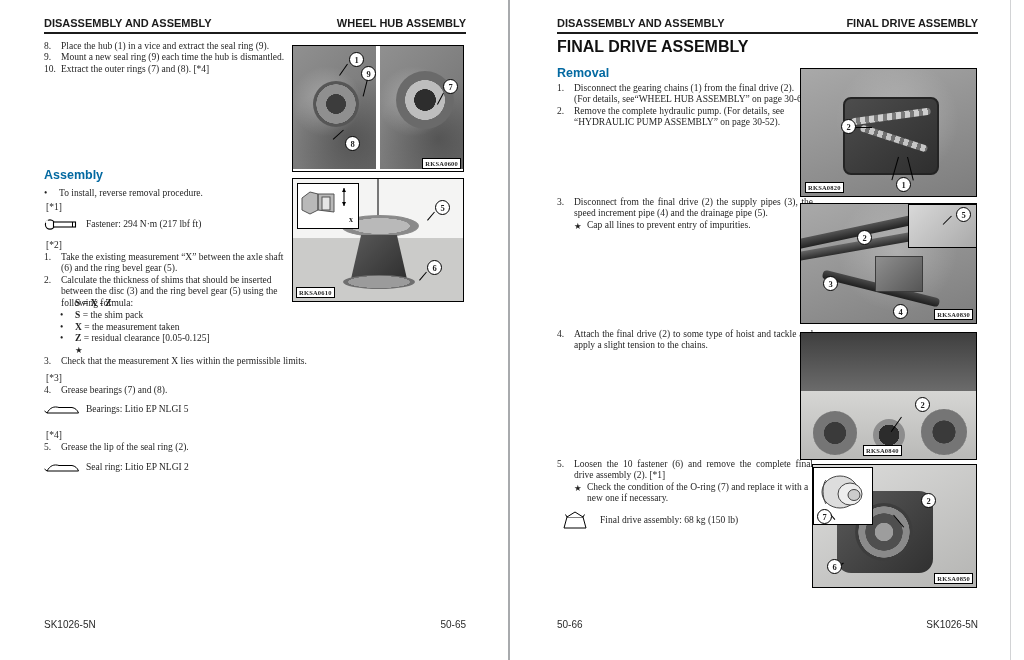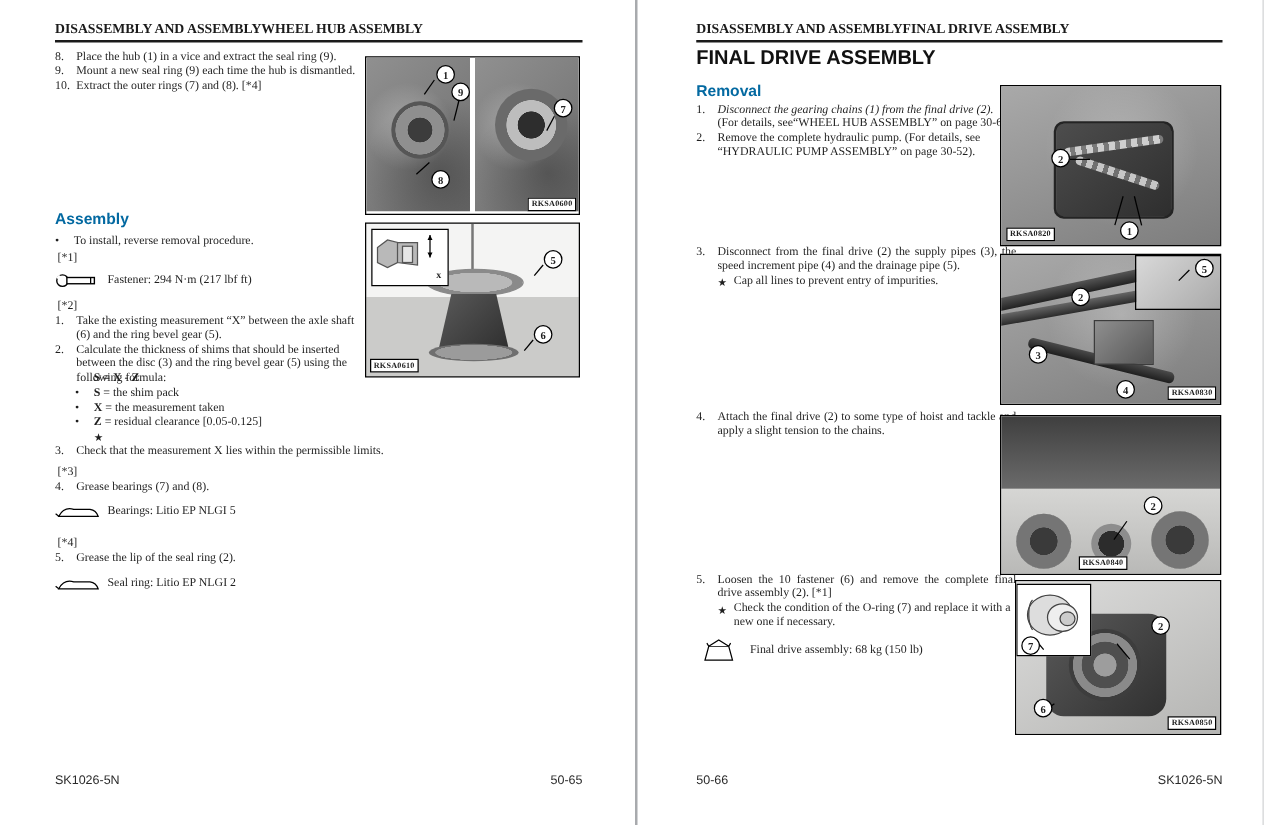--- a/index.html
+++ b/index.html
@@ -4,22 +4,22 @@
 <style>
   html,body{margin:0;padding:0;background:#fff;}
   .doc{position:relative;width:1024px;height:660px;background:#ffffff;overflow:hidden;
        font-family:"Liberation Serif",serif;color:#1f1f1f;}
   .page{position:absolute;top:0;height:660px;}
   #left-page{left:0;width:508px;}
   #right-page{left:512px;width:498px;}
   .vdivider{position:absolute;top:0;left:508px;width:2px;height:660px;background:#a8aaad;}
   .redge{position:absolute;top:0;left:1010px;width:1px;height:660px;background:#d2d3d5;}
 
-  .phead{position:absolute;display:flex;justify-content:flex-start;align-items:flex-end;
-         font-family:Liberation Serif, serif;font-weight:bold;font-size:11px;
+  .phead{position:absolute;display:flex;justify-content:space-between;align-items:flex-end;
+         font-family:Liberation Sans, sans-serif;font-weight:bold;font-size:11px;
          border-bottom:2px solid #1b1b1b;padding-bottom:3px;color:#1b1b1b;}
   .pfoot{position:absolute;display:flex;justify-content:space-between;
          font-family:"Liberation Sans",sans-serif;font-size:10px;color:#2a2a2a;gap:28px;}
 
   .h1{position:absolute;font-family:"Liberation Sans",sans-serif;font-weight:bold;font-size:16px;color:#111;}
   .h2{position:absolute;font-family:"Liberation Sans",sans-serif;font-weight:bold;font-size:12.5px;color:#0369a1;}
 
   .blk{position:absolute;font-size:9.5px;line-height:11.4px;}
   .step{display:flex;}
   .step .num{flex:0 0 17px;}
@@ -249,21 +249,21 @@
       <span>FINAL DRIVE ASSEMBLY</span>
     </div>
 
     <div class="h1" style="top:38px;left:45px;">FINAL DRIVE ASSEMBLY</div>
     <div class="h2" style="top:66px;left:45px;">Removal</div>
 
     <div class="blk" style="top:83px;left:45px;width:256px;">
       <div class="step">
         <span class="num">1.</span>
         <span class="txt">
-          <span style="display:block;font-style:italic;">Disconnect the gearing chains (1) from the final drive (2).</span>
+          <span style="display:block;">Disconnect the gearing chains (1) from the final drive (2).</span>
           <span style="display:block;">(For details, see“WHEEL HUB ASSEMBLY” on page 30-62).</span>
         </span>
       </div>
     </div>
 
     <div class="blk" style="top:105.5px;left:45px;width:256px;">
       <div class="step">
         <span class="num">2.</span>
         <span class="txt">
           <span style="display:block;">Remove the complete hydraulic pump. (For details, see</span>

